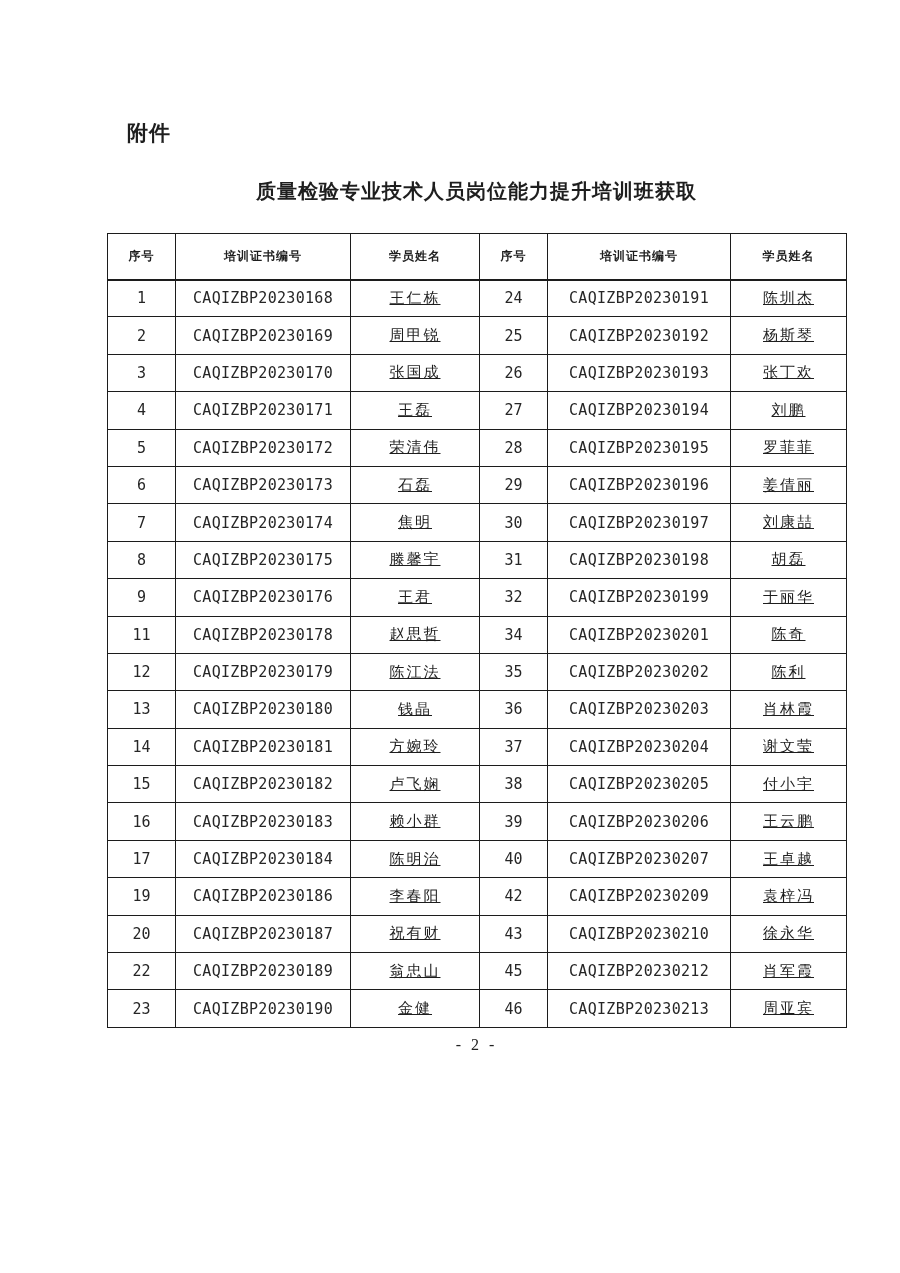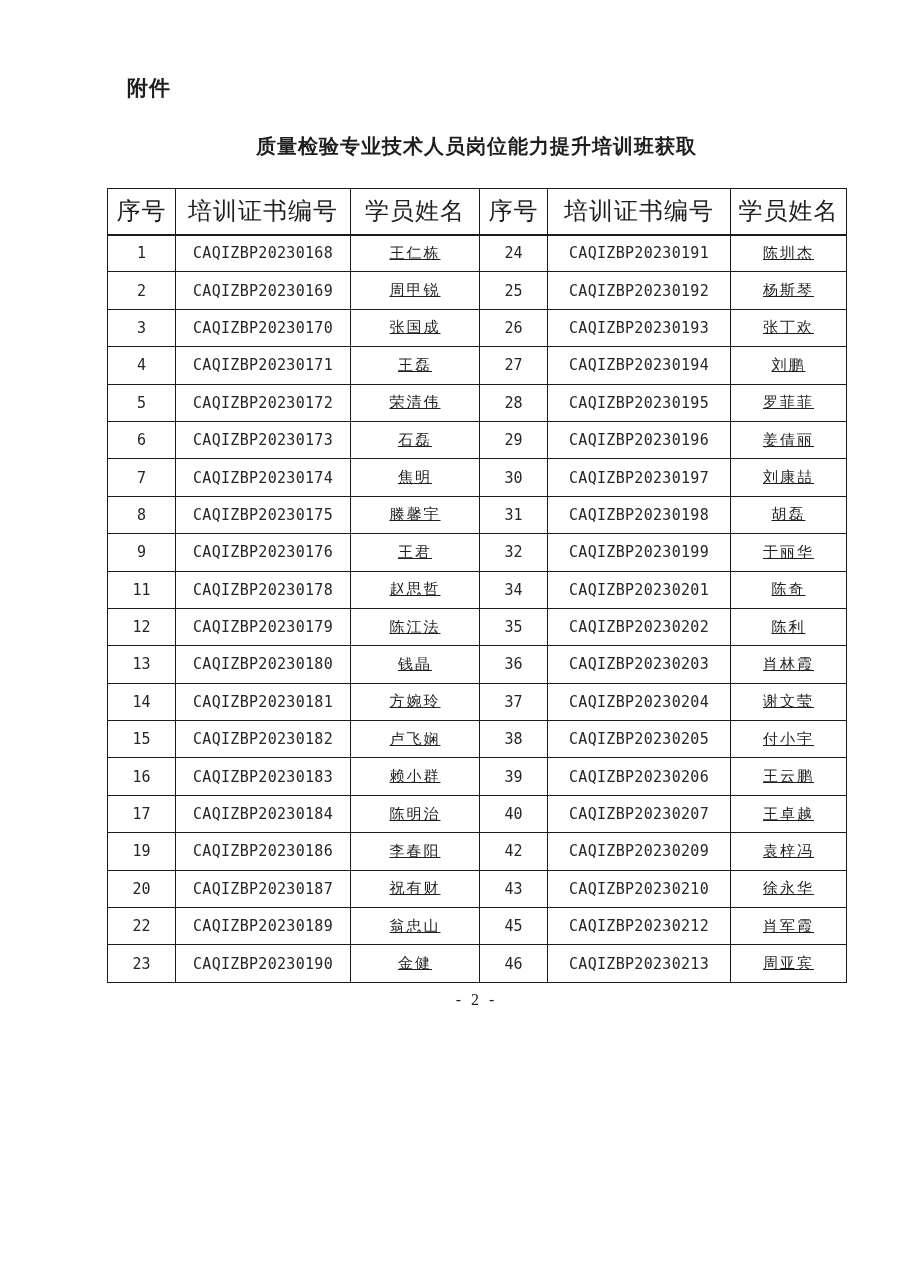--- a/index.html
+++ b/index.html
@@ -13,21 +13,21 @@
     height: 1273px;
     overflow: hidden;
     color: #1e1e1e;
     font-family: "Liberation Serif", serif;
   }
   .doc {
     width: 739px;
     margin-left: 107px;
   }
   .attachment {
-    padding-top: 74px;
+    padding-top: 119px;
     padding-left: 20px;
     font-size: 21px;
     letter-spacing: 1px;
     font-weight: 600;
   }
   .title {
     text-align: center;
     font-weight: bold;
     font-size: 20px;
     letter-spacing: 1px;
@@ -44,22 +44,22 @@
   .roster th, .roster td {
     border: 1px solid #1c1c1c;
     text-align: center;
     vertical-align: middle;
     padding: 0;
     overflow: hidden;
     white-space: nowrap;
   }
   .roster thead th {
     height: 46px;
-    font-size: 24px;
-    font-weight: normal;
+    font-size: 12px;
+    font-weight: bold;
     letter-spacing: 1px;
     border-bottom-width: 2px;
   }
   .roster tbody td {
     height: 37.4px;
     font-size: 15px;
   }
   .col-index, .col-cert {
     font-family: "DejaVu Sans Mono", monospace;
     font-weight: 400;

